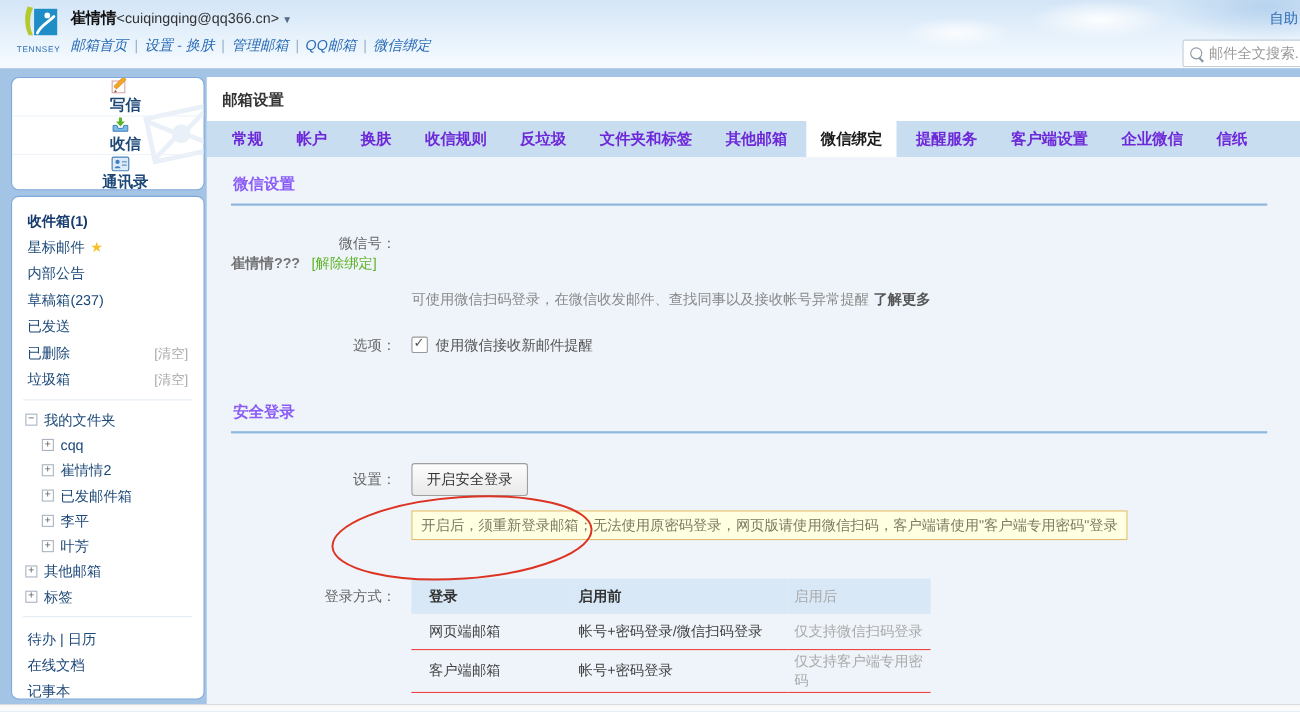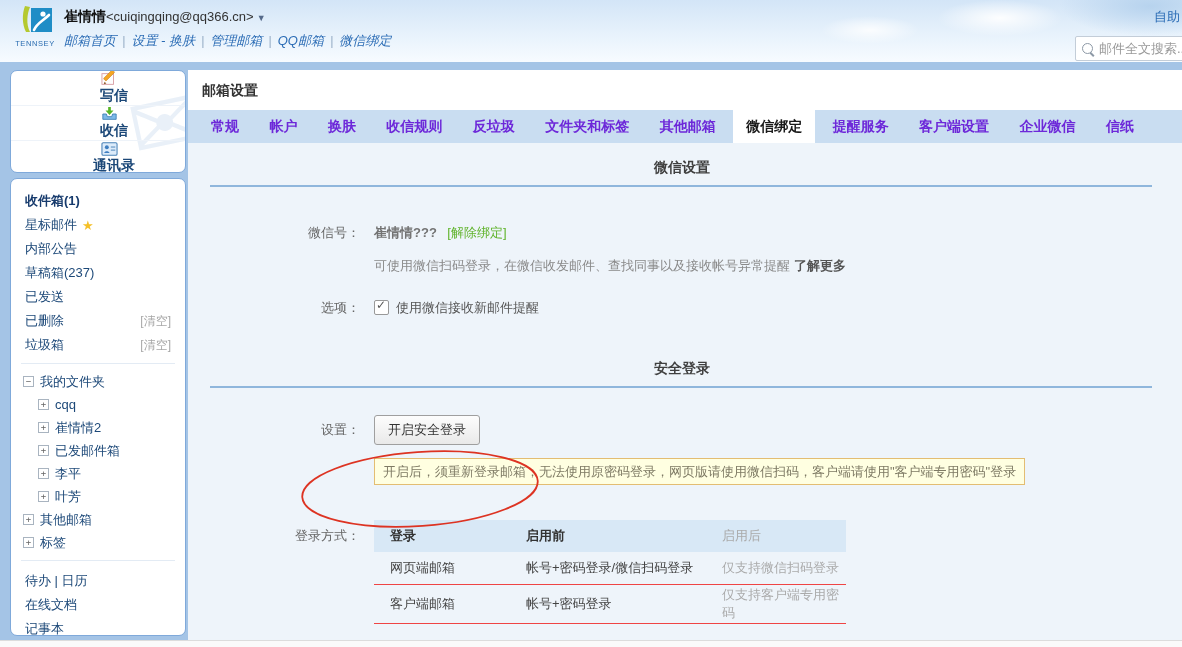--- a/index.html
+++ b/index.html
@@ -52,21 +52,21 @@
   .sb-btn{position:absolute;left:0;width:15px;height:15px;color:#777;font-size:8px;text-align:center;line-height:15px;background:#f0f0f0;}
   .sb-up{top:0;} .sb-down{bottom:0;}
   .sb-thumb{position:absolute;left:1px;top:17px;width:12px;height:170px;background:#dadada;border:1px solid #c2c2c2;border-radius:2px;}
   
   .main{position:absolute;left:188px;top:70px;width:994px;height:570px;background:#fff;overflow:hidden;}
   .main-title{padding:12px 0 10px 14px;font-size:14px;font-weight:bold;color:#333;}
   .tabstrip{height:33px;background:#c9ddf1;padding-left:10px;white-space:nowrap;}
   .tab{display:inline-block;height:33px;line-height:33px;padding:0 13px;font-size:14px;font-weight:bold;color:#6d28d9;cursor:pointer;}
   .tab.active{background:#fff;color:#1b1b1b;}
   .content{position:relative;background:#eef4fa;height:497px;padding:0 30px 0 22px;box-sizing:border-box;}
-  .sec-head{font-size:14px;font-weight:bold;color:#404040;padding:16px 0 8px 2px;border-bottom:2px solid #8fb6dc;text-align:center;}
+  .sec-head{font-size:14px;font-weight:bold;color:#8b5cf6;padding:16px 0 8px 2px;border-bottom:2px solid #8fb6dc;}
   .frow{display:flex;align-items:flex-start;}
   .flabel{width:150px;text-align:right;font-size:13px;color:#666;flex:none;padding-right:14px;line-height:20px;}
   .green-name{color:#737373;font-weight:bold;font-size:13px;}
   .green-link{color:#5fb32a;font-size:13px;margin-left:6px;text-decoration:none;}
   .desc{font-size:13px;color:#8a8a8a;line-height:20px;}
   .learn-more{color:#555;font-weight:bold;margin-left:4px;cursor:pointer;}
   .cb{width:13px;height:13px;border:1px solid #999;background:#fff;border-radius:2px;position:relative;margin-right:7px;flex:none;margin-top:2px;cursor:pointer;}
   .cb::after{content:"✓";position:absolute;left:1px;top:-3px;font-size:12px;color:#555;font-weight:bold;}
   .opt-text{font-size:13px;color:#555;line-height:19px;}
   .btn{display:inline-block;padding:5px 13px;font-size:13px;color:#333;background:linear-gradient(#fdfdfd,#e9e9e9);
@@ -235,21 +235,21 @@
       <span class="tab">提醒服务</span>
       <span class="tab">客户端设置</span>
       <span class="tab">企业微信</span>
       <span class="tab">信纸</span>
     </div>
 
     <div class="content">
 
       <div class="sec-head">微信设置</div>
 
-      <div class="frow" style="margin-top:36px;">
+      <div class="frow" style="margin-top:24px;flex-direction:column;">
         <div class="flabel">微信号：</div>
         <div>
           <span class="green-name">崔情情???</span>
           <a href="#" class="green-link">[解除绑定]</a>
         </div>
       </div>
 
       <div class="frow" style="margin-top:13px;">
         <div class="flabel"></div>
         <div class="desc">

